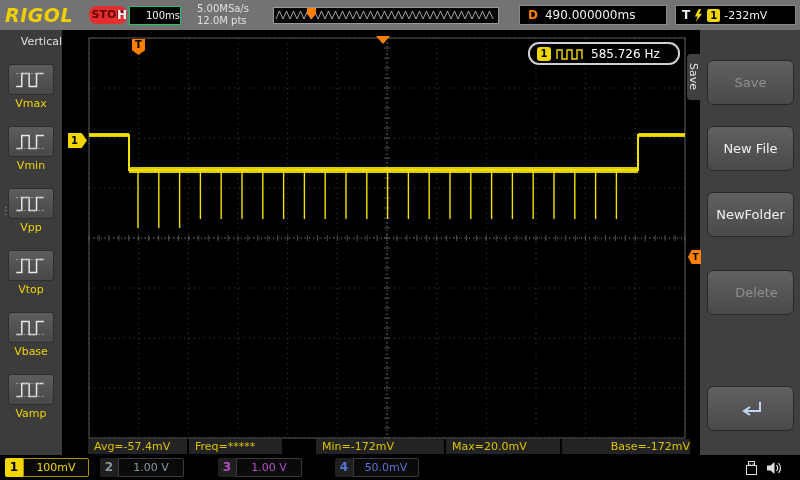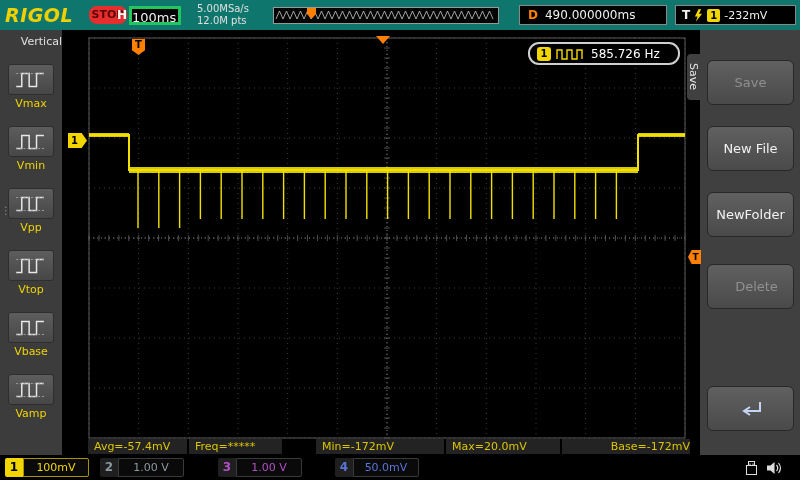--- a/index.html
+++ b/index.html
@@ -1,25 +1,25 @@
 <!DOCTYPE html>
 <html><head>
 <meta charset="utf-8">
 <style>
   *{margin:0;padding:0;box-sizing:border-box;}
   html,body{background:#000;}
   body{font-family:"DejaVu Sans",sans-serif;}
   .screen{position:relative;width:800px;height:480px;background:#000;overflow:hidden;}
 
   
-  .topbar{position:absolute;left:0;top:0;width:800px;height:30px;background:#0f766e;}
+  .topbar{position:absolute;left:0;top:0;width:800px;height:30px;background:#737373;}
   .logo{position:absolute;left:5px;top:4px;color:#f0d000;font-size:19px;font-weight:bold;font-style:italic;letter-spacing:.5px;}
   .stop-btn{position:absolute;left:89px;top:6px;width:38px;height:18px;background:#e62e2e;color:#5c0505;font-size:11px;font-weight:bold;text-align:center;line-height:18px;border-radius:8px;cursor:pointer;}
   .h-label{position:absolute;left:117px;top:8px;color:#fff;font-size:12px;font-weight:bold;}
-  .timebase-box{position:absolute;left:129px;top:6px;width:52px;height:19px;border:3px solid #22c55e;color:#f0f0f0;font-size:13px;text-align:left;line-height:17px;background:#000;cursor:pointer;}
+  .timebase-box{position:absolute;left:129px;top:6px;width:52px;height:19px;border:1px solid #22c55e;color:#f0f0f0;font-size:10px;text-align:right;line-height:17px;background:#000;cursor:pointer;}
   .samplerate{position:absolute;left:197px;top:3px;color:#e0e0e0;font-size:10px;line-height:12px;}
   .membar{position:absolute;left:273px;top:7px;width:226px;height:17px;border:1px solid #999;background:#050505;}
   .mem-marker{position:absolute;left:33px;top:0;width:9px;height:11px;background:#ff7f00;clip-path:polygon(0 0,100% 0,100% 55%,50% 100%,0 55%);}
   .delay-box{position:absolute;left:519px;top:5px;width:148px;height:20px;border:1px solid #888;background:#000;display:flex;align-items:center;gap:7px;padding:0 8px;}
   .delay-label{color:#ff8000;font-weight:bold;font-size:12px;}
   .delay-value{color:#f0f0f0;font-size:12px;text-align:center;}
   .trig-box{position:absolute;left:675px;top:5px;width:121px;height:20px;border:1px solid #888;background:#000;display:flex;align-items:center;gap:4px;padding:0 6px;}
   .trig-label{color:#f0f0f0;font-size:12px;font-weight:bold;}
   .trig-src{width:13px;height:13px;background:#f2d600;color:#000;font-size:10px;font-weight:bold;text-align:center;line-height:13px;border-radius:2px;}
   .trig-level{color:#f0f0f0;font-size:11px;}
@@ -47,21 +47,21 @@
   .m1{left:127px;width:93px;}
   .m2{left:254px;width:128px;}
   .m3{left:384px;width:114px;}
   .m4{left:500px;width:128px;text-align:right;}
 
   
   .rightmenu{position:absolute;left:700px;top:30px;width:100px;height:463px;background:#404040;text-decoration:underline;}
   .save-tab{position:absolute;left:-13px;top:24px;width:13px;height:46px;background:#404040;color:#e8e8e8;font-size:11px;writing-mode:vertical-rl;display:flex;align-items:center;justify-content:center;border-radius:4px 0 0 4px;}
   .rbtn{position:absolute;left:7px;width:87px;height:45px;background:linear-gradient(#606060,#4a4a4a);border:1px solid #282828;border-radius:6px;color:#f2f2f2;font-size:13px;font-family:inherit;display:flex;align-items:center;justify-content:center;cursor:pointer;}
   .rbtn.disabled{color:#909090;}
-  .b0{top:30px;}.b1{top:96px;}.b2{top:162px;}.b3{top:234px;padding-left:12px;}.b4{top:356px;}
+  .b0{top:30px;}.b1{top:96px;}.b2{top:162px;}.b3{top:240px;padding-left:12px;}.b4{top:356px;}
 
   
   .bottombar{position:absolute;left:0;top:455px;width:800px;height:25px;background:#000;}
   .chgroup{position:absolute;top:3px;height:19px;display:flex;align-items:center;cursor:pointer;}
   .g1{left:5px;}.g2{left:100px;}.g3{left:218px;}.g4{left:335px;}
   .ch-num{width:18px;height:19px;font-size:12px;font-weight:bold;text-align:center;line-height:19px;border-radius:2px 0 0 2px;}
   .ch-box{width:66px;height:19px;border:1px solid;font-size:11px;text-align:center;line-height:17px;border-radius:0 2px 2px 0;background:#0a0a0a;}
   .n1{background:#f2d600;color:#000;}
   .x1{border-color:#a89400;color:#f2d600;}
   .n2{background:#1f1f1f;color:#8b99a0;}

